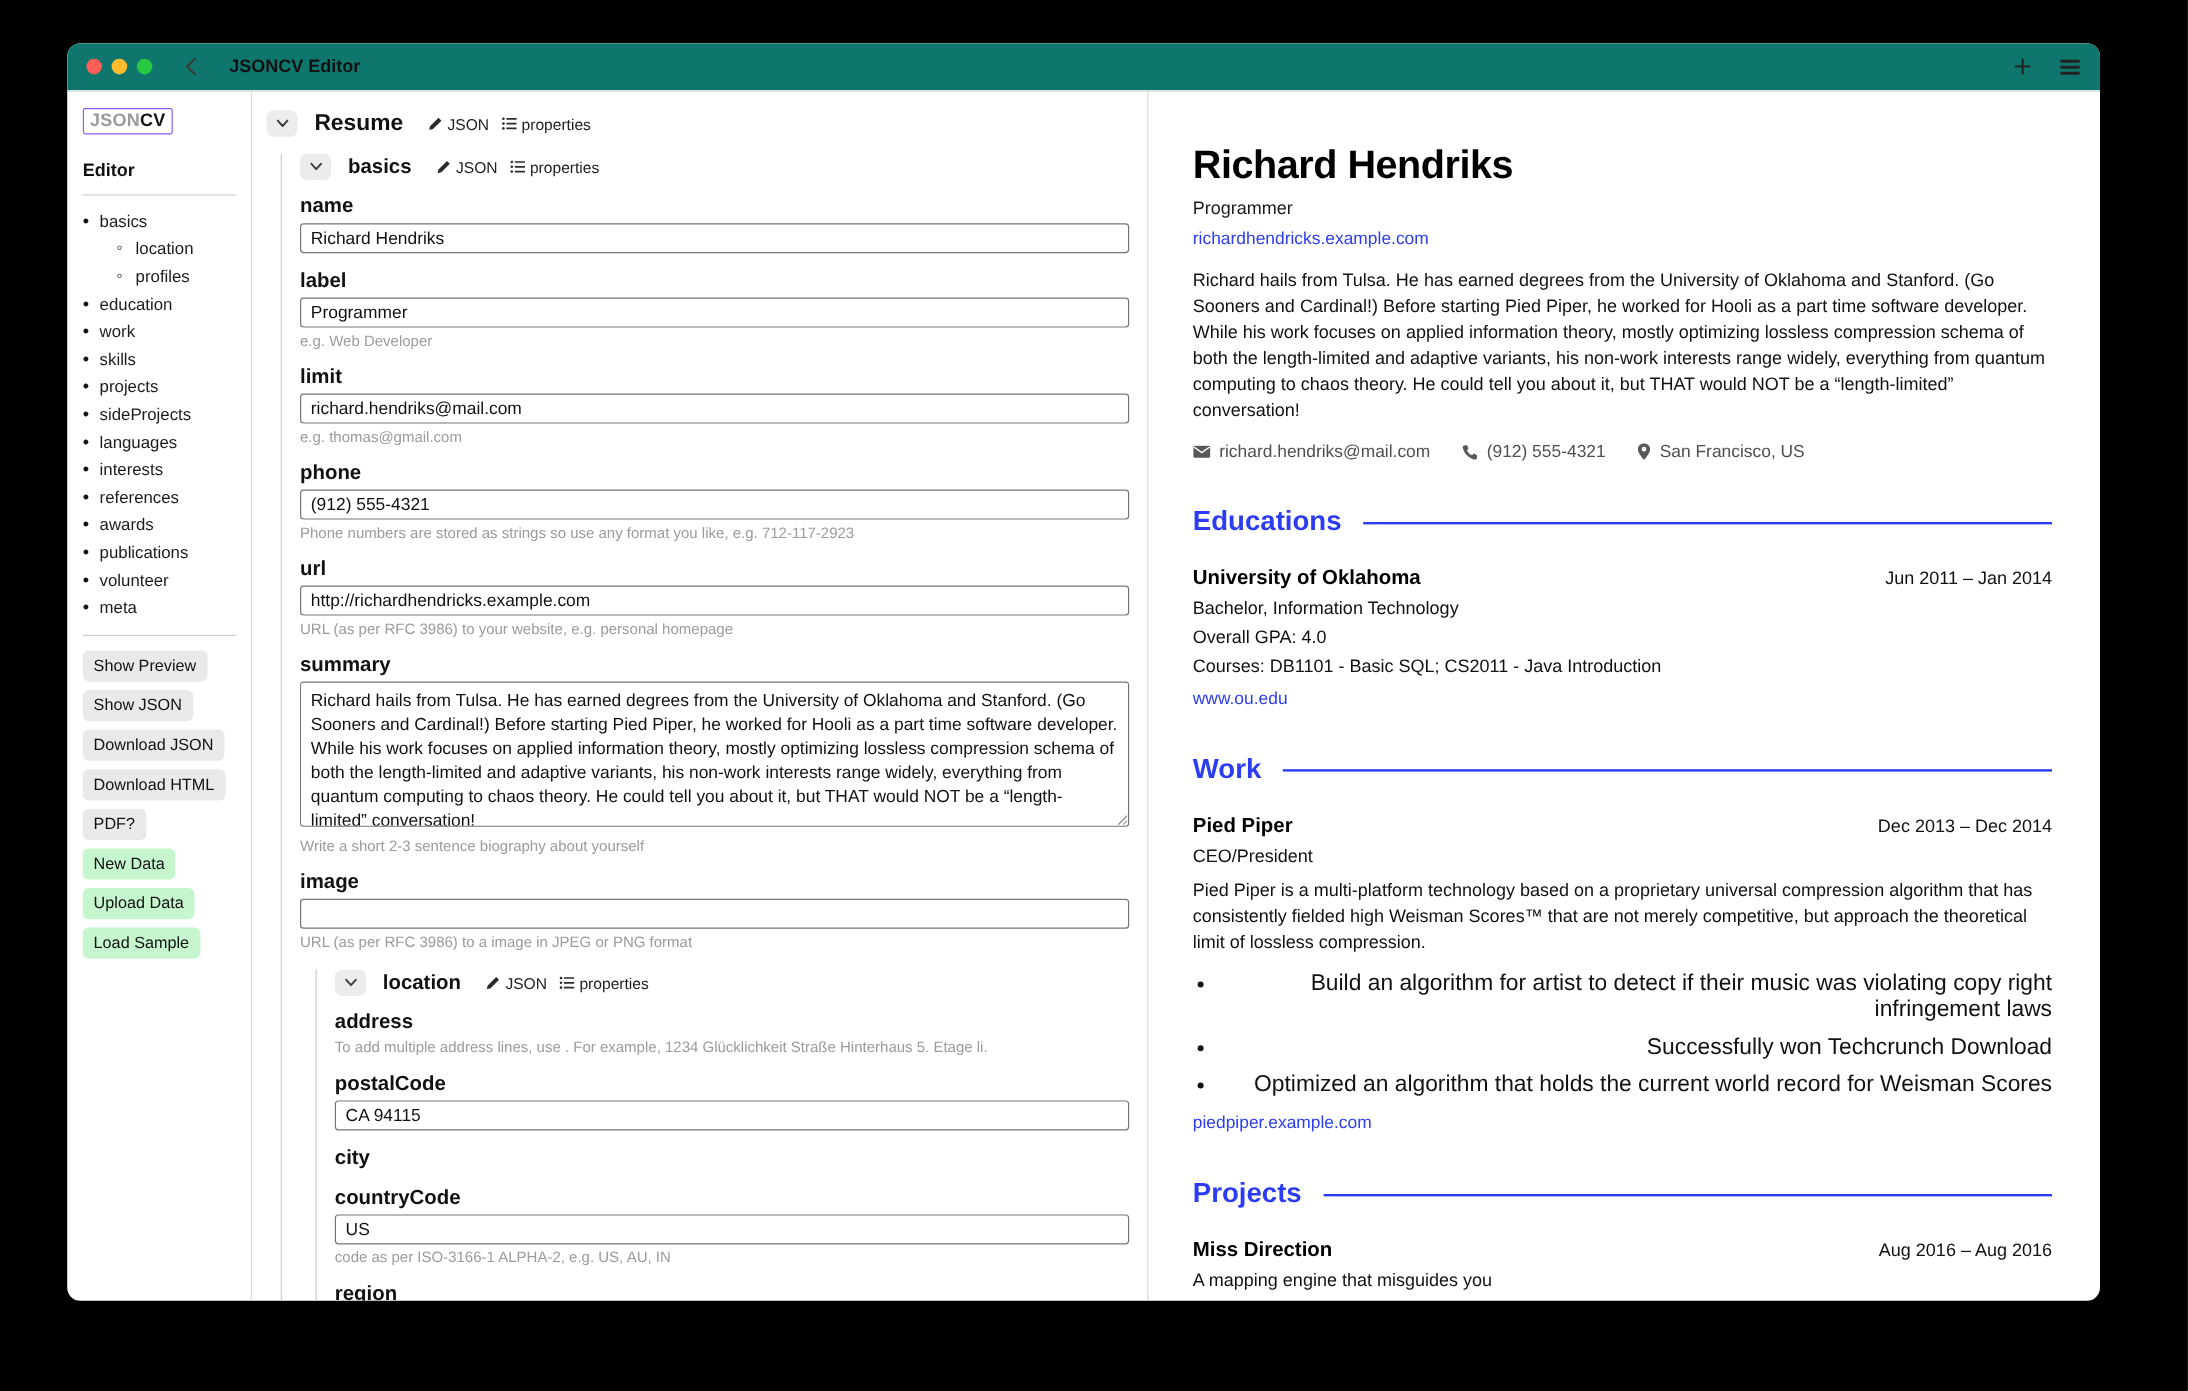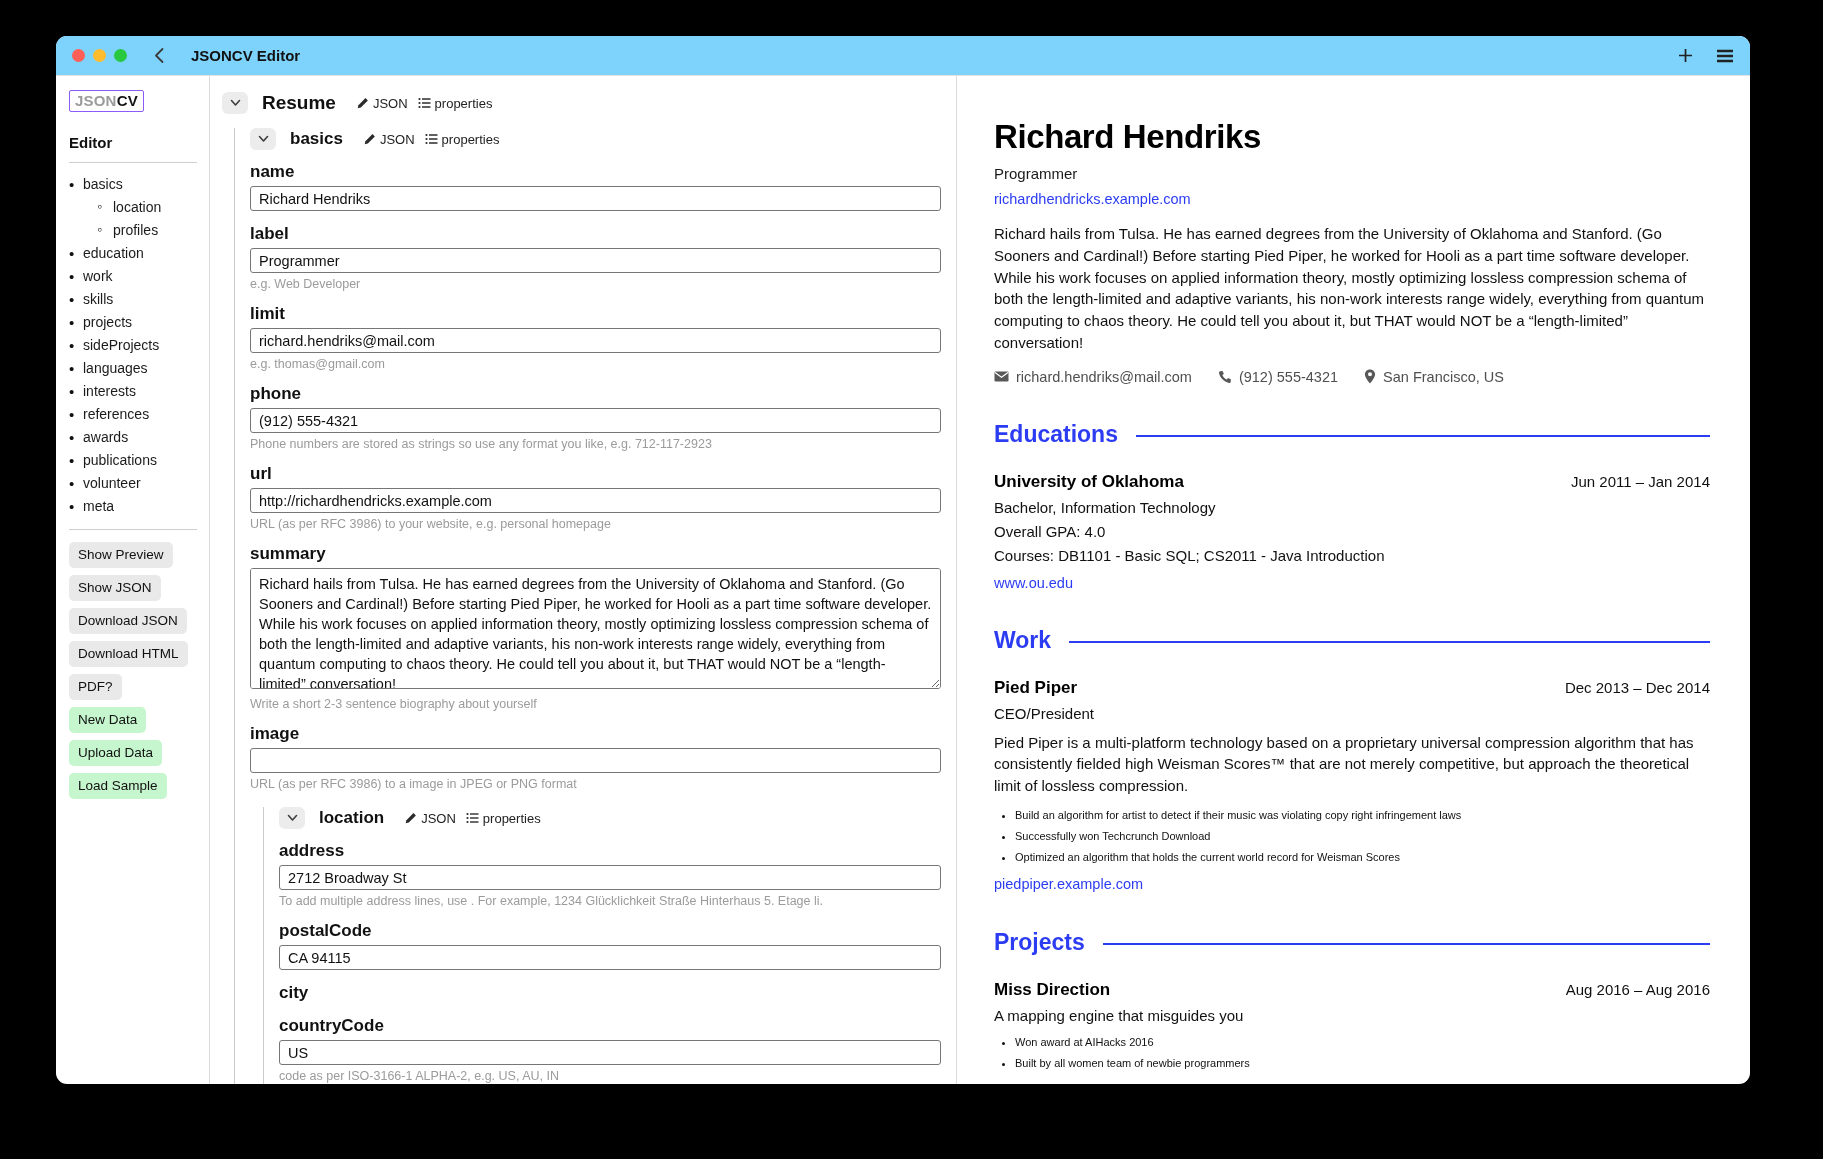--- a/index.html
+++ b/index.html
@@ -1,21 +1,21 @@
 <!DOCTYPE html>
 <html><head>
 <meta charset="utf-8">
 <style>
   * { box-sizing: border-box; margin: 0; padding: 0; }
   html,body { width: 1823px; height: 1159px; background:#000; font-family:"Liberation Sans","DejaVu Sans",sans-serif; }
   .stage { position:relative; width:1823px; height:1159px; background:#000; overflow:hidden; }
   .window { position:absolute; left:56px; top:36px; width:1694px; height:1048px; background:#fff; border-radius:11px; overflow:hidden; box-shadow:0 10px 40px rgba(0,0,0,.6); display:flex; flex-direction:column; }
 
   
-  .titlebar { height:40px; flex:0 0 40px; display:flex; align-items:center; padding:0 16px; border-bottom:1px solid #e3e3e3; background:#7dd3fc; }
+  .titlebar { height:40px; flex:0 0 40px; display:flex; align-items:center; padding:0 16px; border-bottom:1px solid #e3e3e3; background:#0f766e; }
   .traffic { display:flex; gap:8px; margin-right:26px; }
   .traffic span { width:13px; height:13px; border-radius:50%; display:block; }
   .t-red{background:#ff5f57;} .t-yellow{background:#febc2e;} .t-green{background:#28c840;}
   .back-btn { display:flex; align-items:center; margin-right:26px; cursor:pointer; }
   .win-title { font-size:15px; font-weight:700; color:#111; }
   .titlebar-right { margin-left:auto; display:flex; align-items:center; gap:22px; }
   .tb-icon { display:flex; align-items:center; }
 
   .content { flex:1; display:flex; min-height:0; }
 
@@ -63,21 +63,21 @@
   .sec-head { display:flex; align-items:center; }
   .sec-title { font-size:23px; font-weight:700; color:#2b3cf2; }
   .sec-rule { flex:1; height:2px; background:#2b3cf2; margin-left:18px; margin-top:4px; }
   .entry { margin-top:24px; }
   .entry-head { display:flex; justify-content:space-between; align-items:baseline; }
   .entry-name { font-size:17px; font-weight:700; color:#000; }
   .entry-date { font-size:15px; color:#111; }
   .entry-line { font-size:15px; margin-top:7px; }
   .entry-para { font-size:15px; line-height:1.45; margin-top:10px; }
   .entry ul { margin-top:12px; padding-left:21px; }
-  .entry ul li { font-size:11px; margin-bottom:9px; }
+  .entry ul li { font-size:19px; margin-bottom:9px;text-align:right; }
   .entry .entry-link { display:inline-block; margin-top:4px; }
   svg { display:block; }
 </style>
 </head>
 <body>
 
 <div class="stage">
   <div class="window">
 
     <div class="titlebar">
@@ -290,21 +290,20 @@
                       <line x1="4" y1="10" x2="12.5" y2="10" stroke="#2b2b2b" stroke-width="1.4"></line>
                     </svg>
                   </span>
                 <span>properties</span>
               </span>
             </div>
 
             <div class="fields">
               <div class="group">
                 <label>address</label>
-                <input value="2712 Broadway St" style="">
                 <div class="help">To add multiple address lines, use . For example, 1234 Glücklichkeit Straße Hinterhaus 5. Etage li.</div>
               </div>
               <div class="group">
                 <label>postalCode</label>
                 <input value="CA 94115" style="">
               </div>
               <div class="group">
                 <label>city</label>
               </div>
               <div class="group">

